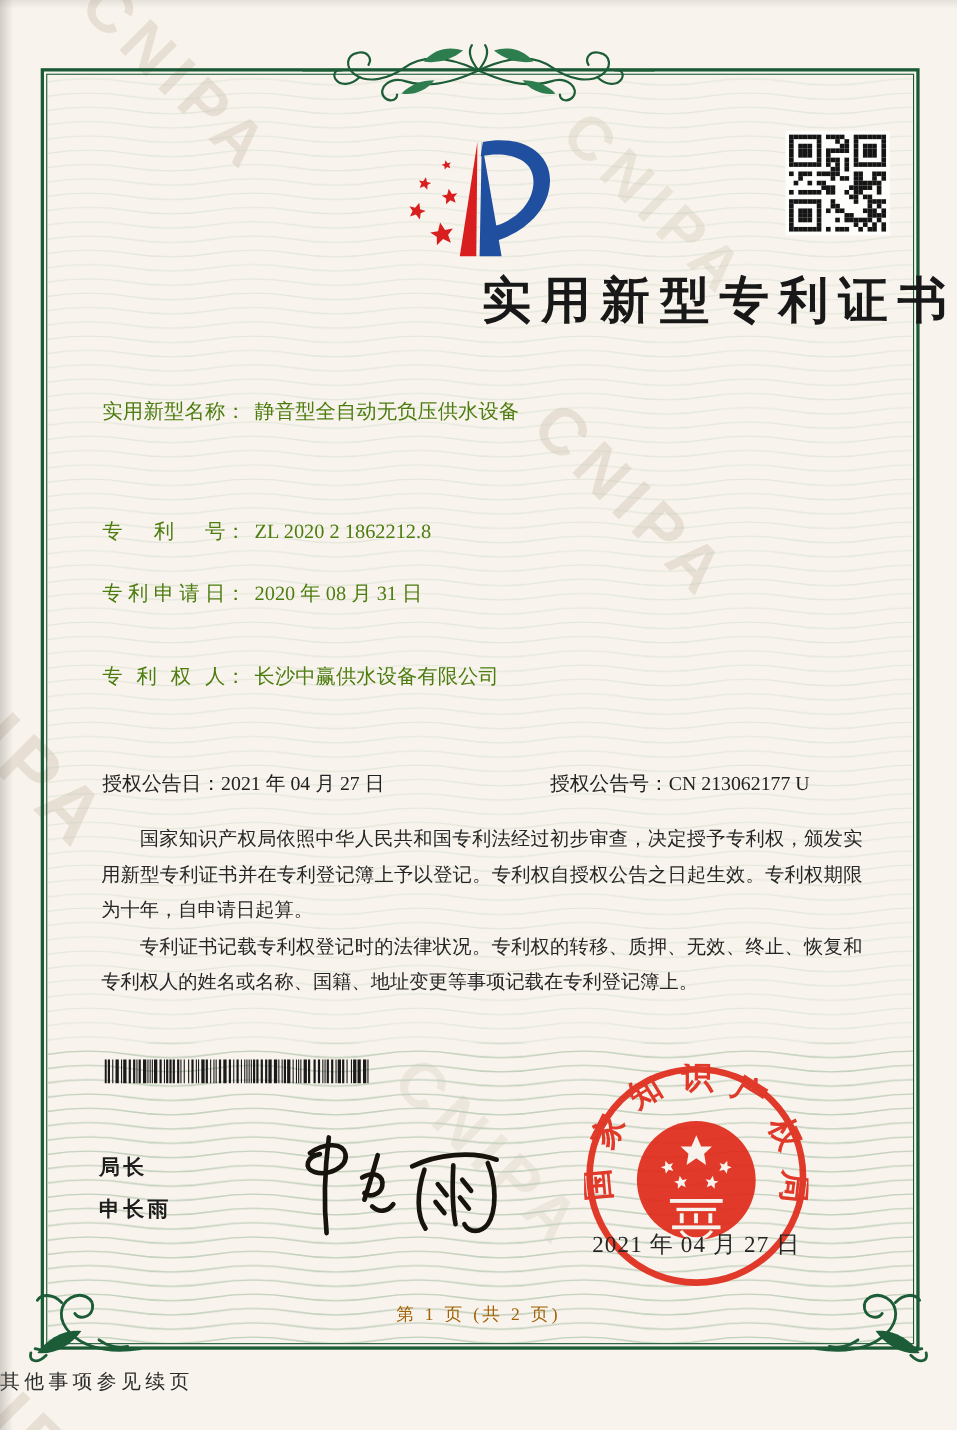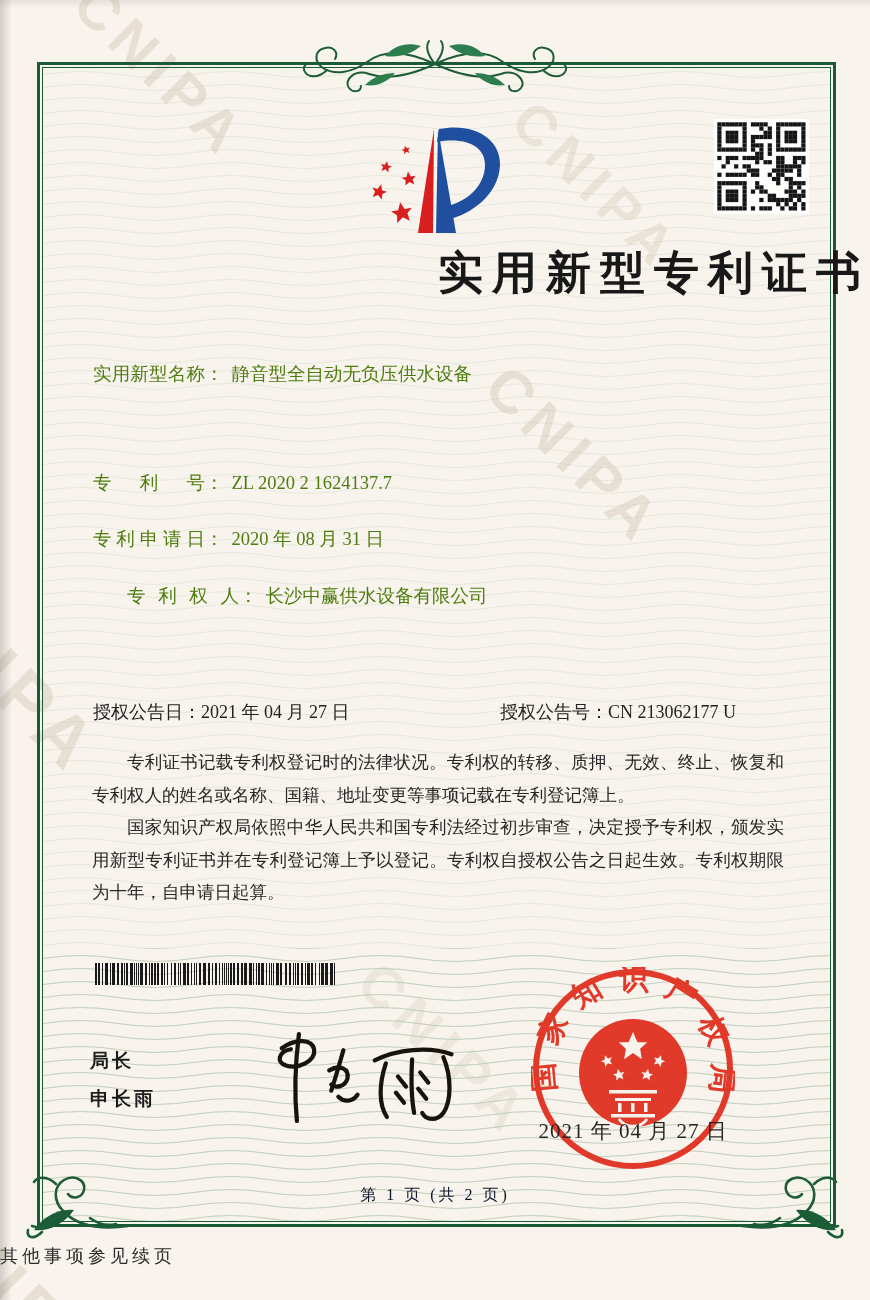--- a/index.html
+++ b/index.html
@@ -47,21 +47,21 @@
   .signer-name { position:absolute; left:90px; top:1086px; font-family:"Liberation Sans",sans-serif;
       font-weight:600; font-size:19px; letter-spacing:3px; color:#1d1d1d; }
   .signature { position:absolute; left:245px; top:1028px; width:218px; height:96px; }
 
   .seal { position:absolute; left:531px; top:967px; width:204px; height:210px; mix-blend-mode:multiply; opacity:.93; }
   .seal svg { position:absolute; inset:0; }
   .seal-date { position:absolute; left:0; right:0; top:150px; text-align:center; font-size:21px;
       color:#141414; letter-spacing:1px; font-weight:500; }
 
   .page-info { position:absolute; left:0; right:0; top:1185px; text-align:center; font-size:16px;
-      letter-spacing:3px; color:#0f172a; }
+      letter-spacing:3px; color:#a16207; }
   .continuation { position:absolute; left:0; right:0; top:1244px; text-align:left; font-size:18px;
       letter-spacing:4px; color:#2b2b2b; z-index:3; }
 
   .ornament-top { position:absolute; left:275px; top:33px; width:320px; height:62px; z-index:4; }
   .ornament-corner { position:absolute; width:112px; height:78px; z-index:4; }
   .oc-left { left:20px; top:1166px; }
   .oc-right { left:738px; top:1166px; transform:scaleX(-1); }
 </style>
 </head>
 <body>
@@ -365,37 +365,37 @@
           <rect x="75.9" y="84.3" width="4.2" height="4.2" fill="#151515"></rect>
           <rect x="84.3" y="84.3" width="4.2" height="4.2" fill="#151515"></rect>
         </svg></div>
 
     <div class="title">实用新型专利证书</div>
 
     <div class="field" style="top:361px;">
       <span class="flabel">实用新型名称</span><span class="fcolon">：</span><span>静音型全自动无负压供水设备</span>
     </div>
     <div class="field" style="top:470px;">
-      <span class="flabel">专利号</span><span class="fcolon">：</span><span>ZL 2020 2 1624137.7</span>
+      <span class="flabel">专利号</span><span class="fcolon">：</span><span>ZL 2020 2 1862212.8</span>
     </div>
     <div class="field" style="top:526px;">
       <span class="flabel">专利申请日</span><span class="fcolon">：</span><span>2020 年 08 月 31 日</span>
     </div>
-    <div class="field" style="top:583px;margin-left:34px;">
+    <div class="field" style="top:602px;">
       <span class="flabel">专利权人</span><span class="fcolon">：</span><span>长沙中赢供水设备有限公司</span>
     </div>
 
     <div class="grant-row">
       <span>授权公告日：</span><span>2021 年 04 月 27 日</span>
       <span class="grant-no"><span>授权公告号：</span><span>CN 213062177 U</span></span>
     </div>
 
     <div class="body-text">
+      <p>国家知识产权局依照中华人民共和国专利法经过初步审查，决定授予专利权，颁发实用新型专利证书并在专利登记簿上予以登记。专利权自授权公告之日起生效。专利权期限为十年，自申请日起算。</p>
       <p>专利证书记载专利权登记时的法律状况。专利权的转移、质押、无效、终止、恢复和专利权人的姓名或名称、国籍、地址变更等事项记载在专利登记簿上。</p>
-      <p>国家知识产权局依照中华人民共和国专利法经过初步审查，决定授予专利权，颁发实用新型专利证书并在专利登记簿上予以登记。专利权自授权公告之日起生效。专利权期限为十年，自申请日起算。</p>
     </div>
 
     <div class="barcode" id="barcodebox"><svg width="244" height="22" viewBox="0 0 244 22">
           <rect x="0" y="0" width="2" height="22" fill="#1a1a1a"></rect>
           <rect x="3" y="0" width="2" height="22" fill="#1a1a1a"></rect>
           <rect x="7" y="0" width="1" height="22" fill="#1a1a1a"></rect>
           <rect x="10" y="0" width="3" height="22" fill="#1a1a1a"></rect>
           <rect x="15" y="0" width="1" height="22" fill="#1a1a1a"></rect>
           <rect x="17" y="0" width="3" height="22" fill="#1a1a1a"></rect>
           <rect x="22" y="0" width="2" height="22" fill="#1a1a1a"></rect>

